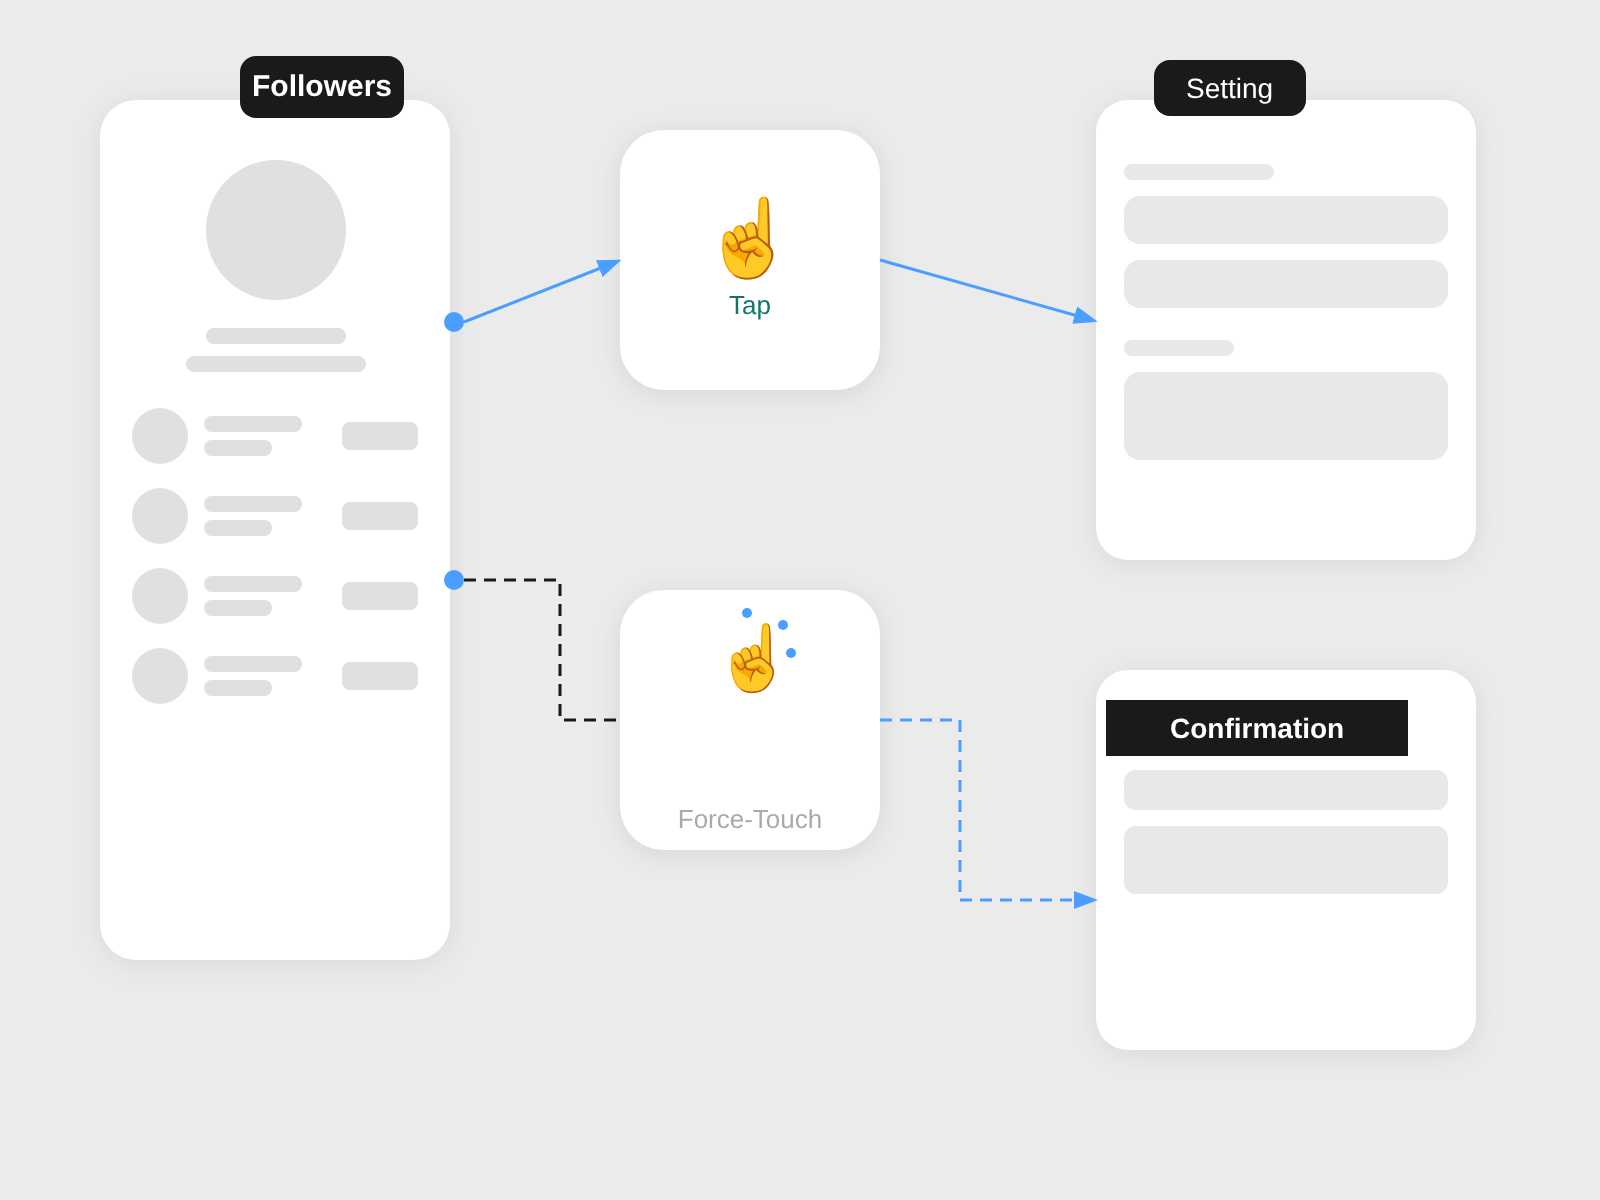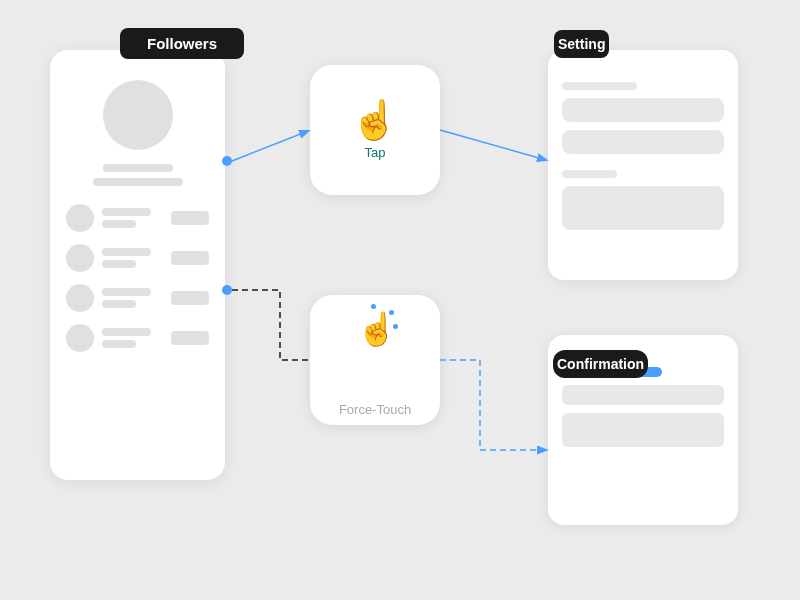--- a/index.html
+++ b/index.html
@@ -31,21 +31,21 @@
     }
 
     .followers-label {
       position: absolute;
       top: 28px;
       left: 120px;
       background: #1a1a1a;
       color: #fff;
       font-size: 15px;
       font-weight: 700;
-      padding: 7px 27px;
+      padding: 7px 6px;
       border-radius: 8px;
       white-space: nowrap;
     }
 
     .followers-card .avatar {
       width: 70px;
       height: 70px;
       border-radius: 50%;
       background: #e0e0e0;
       margin: 10px auto 14px;
@@ -194,26 +194,26 @@
       height: 230px;
       background: #fff;
       border-radius: 16px;
       box-shadow: 0 2px 14px rgba(0,0,0,0.08);
       padding: 18px 14px;
     }
 
     .setting-label {
       position: absolute;
       top: 30px;
-      left: 554px;
+      left: 577px;
       background: #1a1a1a;
       color: #fff;
       font-size: 14px;
-      font-weight: 700;
-      padding: 6px 4px;
+      font-weight: 400;
+      padding: 6px 16px;
       border-radius: 8px;
       white-space: nowrap;
     }
 
     .setting-card .content-lines {
       display: flex;
       flex-direction: column;
       gap: 8px;
       margin-top: 14px;
     }
@@ -239,22 +239,22 @@
     }
 
     .confirm-label {
       position: absolute;
       top: 350px;
       left: 553px;
       background: #1a1a1a;
       color: #fff;
       font-size: 14px;
       font-weight: 700;
-      padding: 6px 4px;
-      border-radius: 12px;
+      padding: 6px 32px;
+      border-radius: 0;
       white-space: nowrap;
     }
 
     .confirm-card .content-lines {
       display: flex;
       flex-direction: column;
       gap: 8px;
       margin-top: 14px;
     }
 

